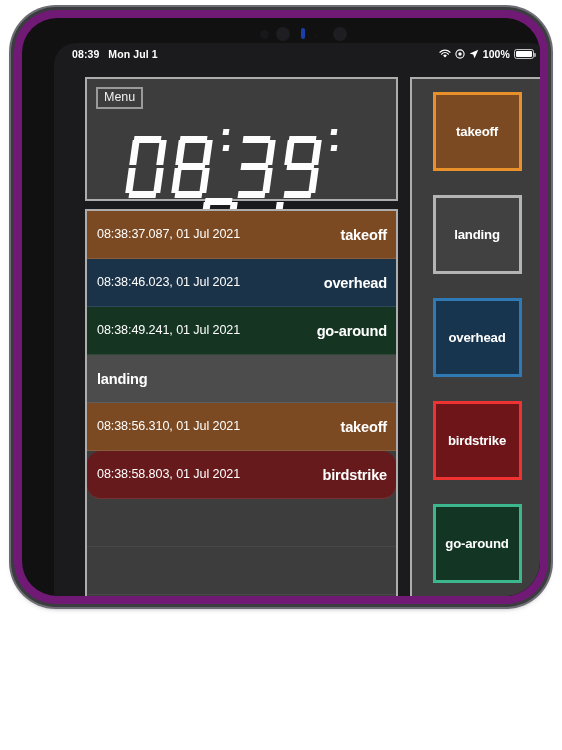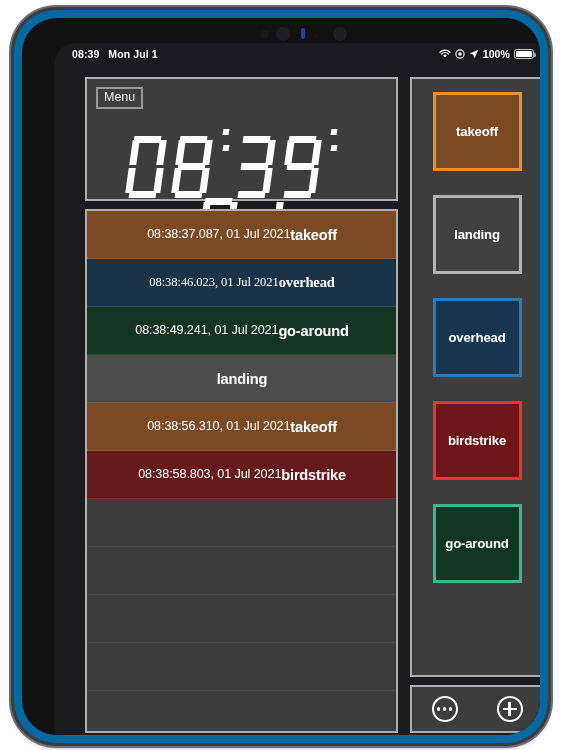--- a/index.html
+++ b/index.html
@@ -7,22 +7,22 @@
     width: 562px; height: 750px;
     background: #ffffff;
     font-family: "Liberation Sans", sans-serif;
     overflow: hidden;
   }
 
   
   #device-frame {
     position: absolute;
     left: 14px; top: 10px;
-    width: 534px; height: 733px;
-    background: #0369a1;
+    width: 534px; height: 594px;
+    background: #701a75;
     border-radius: 42px;
     box-shadow: 0 0 0 3px #3b3c40, 0 0 0 5px #6c6e73, 0 3px 6px rgba(0,0,0,.6);
     padding-left: 28px;
   }
   #device-bezel {
     position: absolute;
     left: 8px; top: 8px; right: 8px; bottom: 8px;
     background: #111112;
     border-radius: 35px;
     overflow: hidden;
@@ -159,21 +159,21 @@
   .seg-ctrl-item.selected { background: #a9a9a9; color: #ffffff; font-weight: bold; }
 
   
   #event-table-panel { left: 19px; top: 144px; width: 313px; height: 524px; overflow: hidden; }
   #event-table-inner { position: absolute; left: 0; top: 0; right: 0; bottom: 0; }
   .event-row {
     position: relative;
     height: 48px;
     display: flex;
     align-items: center;
-    justify-content: center;
+    justify-content: space-between;
     padding: 0 9px 0 10px;
     color: #ffffff;
     border-bottom: 1px solid rgba(255,255,255,.10);
   }
   .event-ts {
     font-size: 12.6px;
     line-height: 15px;
     max-width: 150px;
     letter-spacing: -.1px;
   }
@@ -332,36 +332,36 @@
           </div>
 
         </div>
 
         <div class="panel" id="event-table-panel">
           <div id="event-table-inner">
               <div class="event-row" style="background: rgb(123, 74, 34);">
                 <div class="event-ts">08:38:37.087, 01 Jul 2021</div>
                 <div class="event-label">takeoff</div>
               </div>
-              <div class="event-row" style="background: rgb(27, 51, 73); font-family: Liberation Serif, serif;">
+              <div class="event-row" style="background: rgb(27, 51, 73);">
                 <div class="event-ts">08:38:46.023, 01 Jul 2021</div>
                 <div class="event-label">overhead</div>
               </div>
               <div class="event-row" style="background: rgb(21, 53, 34);">
                 <div class="event-ts">08:38:49.241, 01 Jul 2021</div>
                 <div class="event-label">go-around</div>
               </div>
               <div class="event-row" style="background: rgb(76, 76, 76);">
                 <div class="event-label">landing</div>
               </div>
               <div class="event-row" style="background: rgb(123, 74, 34);">
                 <div class="event-ts">08:38:56.310, 01 Jul 2021</div>
                 <div class="event-label">takeoff</div>
               </div>
-              <div class="event-row" style="background: rgb(103, 26, 28);">
+              <div class="event-row" style="background: rgb(103, 26, 28); border-radius: 14px;">
                 <div class="event-ts">08:38:58.803, 01 Jul 2021</div>
                 <div class="event-label">birdstrike</div>
               </div>
               <div class="empty-row"></div>
               <div class="empty-row"></div>
               <div class="empty-row"></div>
               <div class="empty-row"></div>
             </div>
         </div>
 

